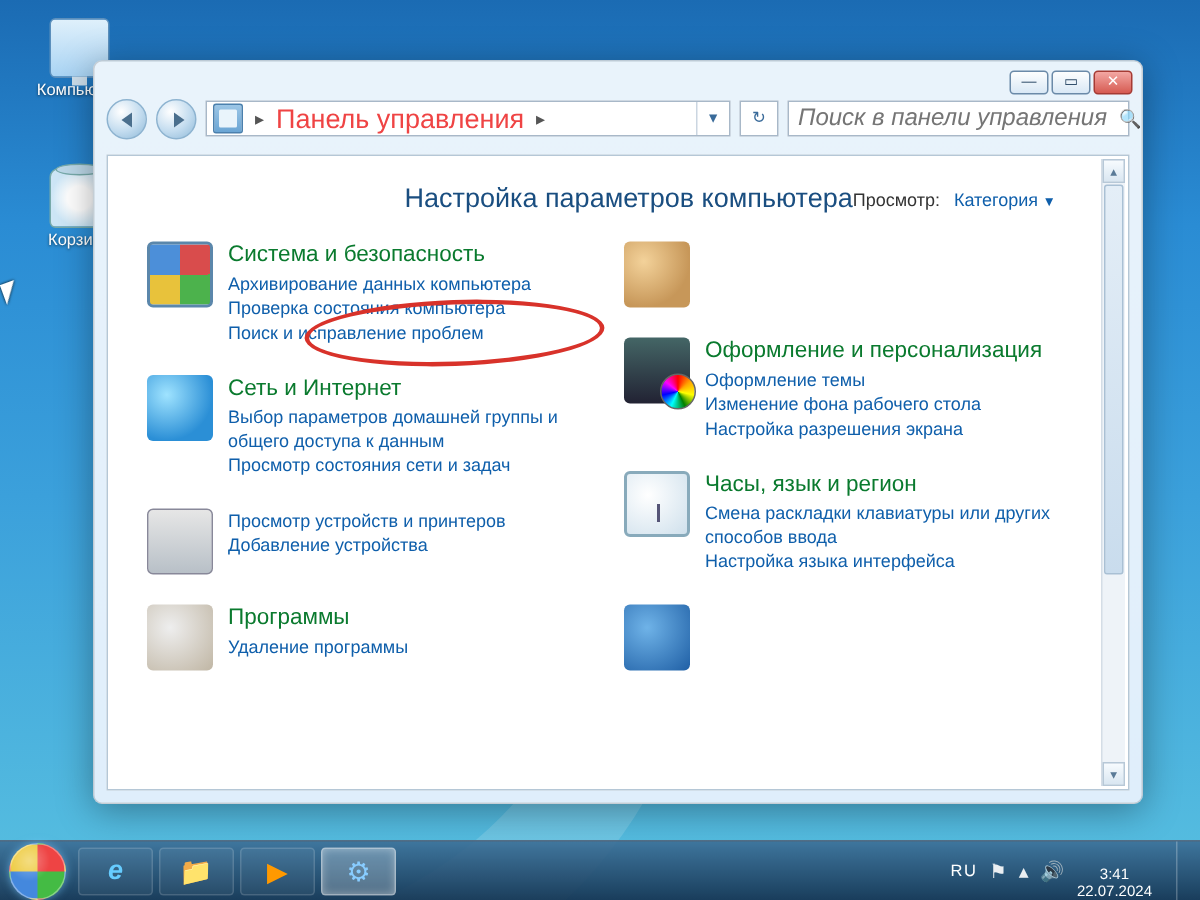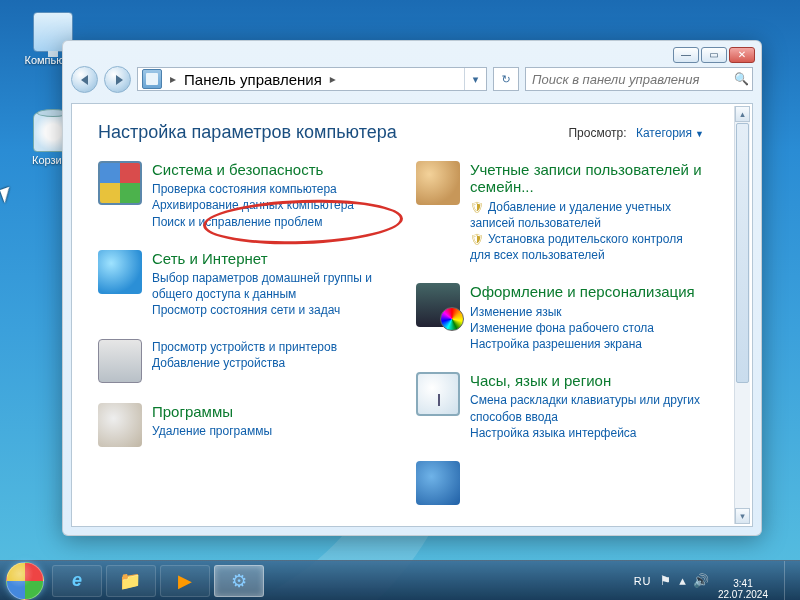--- a/index.html
+++ b/index.html
@@ -46,32 +46,32 @@
 
   .navbar { height: 32px; margin: 0 8px; display: flex; align-items: center; gap: 6px; }
   .navbtn { width: 27px; height: 27px; border-radius: 50%; background: radial-gradient(circle at 35% 30%, #fff, #c3dcef 55%, #8eb9d8); border: 1px solid #8db3d0; position: relative; }
   .navbtn .arrow { position:absolute; top:8px; left:9px; width:0; height:0; border-top:5px solid transparent; border-bottom:5px solid transparent; }
   .navbtn.back .arrow { border-right:7px solid #4b6f8d; }
   .navbtn.fwd .arrow  { border-left:7px solid #4b6f8d; left:11px; }
 
   .addressbar { flex: 1; height: 24px; border: 1px solid #a8b8c8; background: #fff; display: flex; align-items: center; }
   .addr-icon { width: 20px; height: 20px; margin: 0 4px; background: linear-gradient(#9cc6e6,#6aa5d4); border: 1px solid #4b80ad; border-radius: 2px; position:relative; }
   .addr-icon::after { content:""; position:absolute; inset:3px; background:#e9f4fb; border-radius:1px; }
-  .addr-text { flex:1; padding: 0 4px; color:#000000; font-size: 15px; white-space: nowrap; }
+  .addr-text { flex:1; padding: 0 4px; color:#ef4444; font-size: 18px; white-space: nowrap; }
   .addr-sep { color:#555; padding:0 4px; }
   .addr-drop, .addr-refresh { width:22px; height:22px; border-left:1px solid #cbd6e1; text-align:center; line-height:22px; color:#3a6b9a; font-size:11px; }
 
   .searchbar { width: 228px; height: 24px; border: 1px solid #a8b8c8; background: #fff; display:flex; align-items:center; }
-  .searchbar input { flex:1; border:none; outline:none; font-style: italic; color:#7a8a99; font-size: 13px; padding: 0 6px; background:transparent; }
+  .searchbar input { flex:1; border:none; outline:none; font-style: italic; color:#7a8a99; font-size: 16px; padding: 0 6px; background:transparent; }
   .searchbar .mag { width:20px; color:#2a6fb5; text-align:center; }
 
   .content-frame { position:absolute; left:8px; right:8px; top:62px; bottom:8px; background:#fff; border:1px solid #b5c7d6; }
   .content { position:absolute; inset:0; padding: 18px 8px 18px 26px; overflow: hidden; }
 
-  .heading-row { display:flex; justify-content:space-between; align-items:center; margin-bottom: 18px; padding-right: 40px; }
+  .heading-row { display:flex; justify-content:flex-end; align-items:center; margin-bottom: 18px; padding-right: 40px; }
   .page-heading { color:#1a4e80; font-size: 18px; font-weight: 400; }
   .view-label { color:#333; font-size:12px; }
   .view-value { color:#0f5fab; font-size:12px; margin-left:6px;margin-top:36px; }
   .view-value .caret { font-size:9px; margin-left:3px; color:#0f5fab; }
 
   .categories { display:flex; gap: 28px; }
   .col { width: 290px; display:flex; flex-direction:column; gap: 20px; }
   .cat { display:flex; gap:10px; }
   .cat .icon { width:44px; height:44px; flex-shrink:0; border-radius:4px; position:relative; }
   .cat .body { display:flex; flex-direction:column; }
@@ -188,22 +188,22 @@
         </div>
       </div>
 
       <div class="categories">
         <div class="col">
 
           <div class="cat">
             <div class="icon ico-system"></div>
             <div class="body">
               <a class="title">Система и безопасность</a>
+              <a class="link">Архивирование данных компьютера</a>
               <a class="link">Проверка состояния компьютера</a>
-              <a class="link">Архивирование данных компьютера</a>
               <a class="link">Поиск и исправление проблем</a>
             </div>
           </div>
 
           <div class="cat">
             <div class="icon ico-network"></div>
             <div class="body">
               <a class="title">Сеть и Интернет</a>
               <a class="link">Выбор параметров домашней группы и общего доступа к данным</a>
               <a class="link">Просмотр состояния сети и задач</a>
@@ -225,32 +225,27 @@
               <a class="link">Удаление программы</a>
             </div>
           </div>
 
         </div>
 
         <div class="col">
 
           <div class="cat">
             <div class="icon ico-users"></div>
-            <div class="body">
-              <a class="title">Учетные записи пользователей и семейн...</a>
-              <a class="link shield">Добавление и удаление учетных записей пользователей</a>
-              <a class="link shield">Установка родительского контроля для всех пользователей</a>
-            </div>
           </div>
 
           <div class="cat">
             <div class="icon ico-appearance"></div>
             <div class="body">
               <a class="title">Оформление и персонализация</a>
-              <a class="link">Изменение язык</a>
+              <a class="link">Оформление темы</a>
               <a class="link">Изменение фона рабочего стола</a>
               <a class="link">Настройка разрешения экрана</a>
             </div>
           </div>
 
           <div class="cat">
             <div class="icon ico-clock"></div>
             <div class="body">
               <a class="title">Часы, язык и регион</a>
               <a class="link">Смена раскладки клавиатуры или других способов ввода</a>

